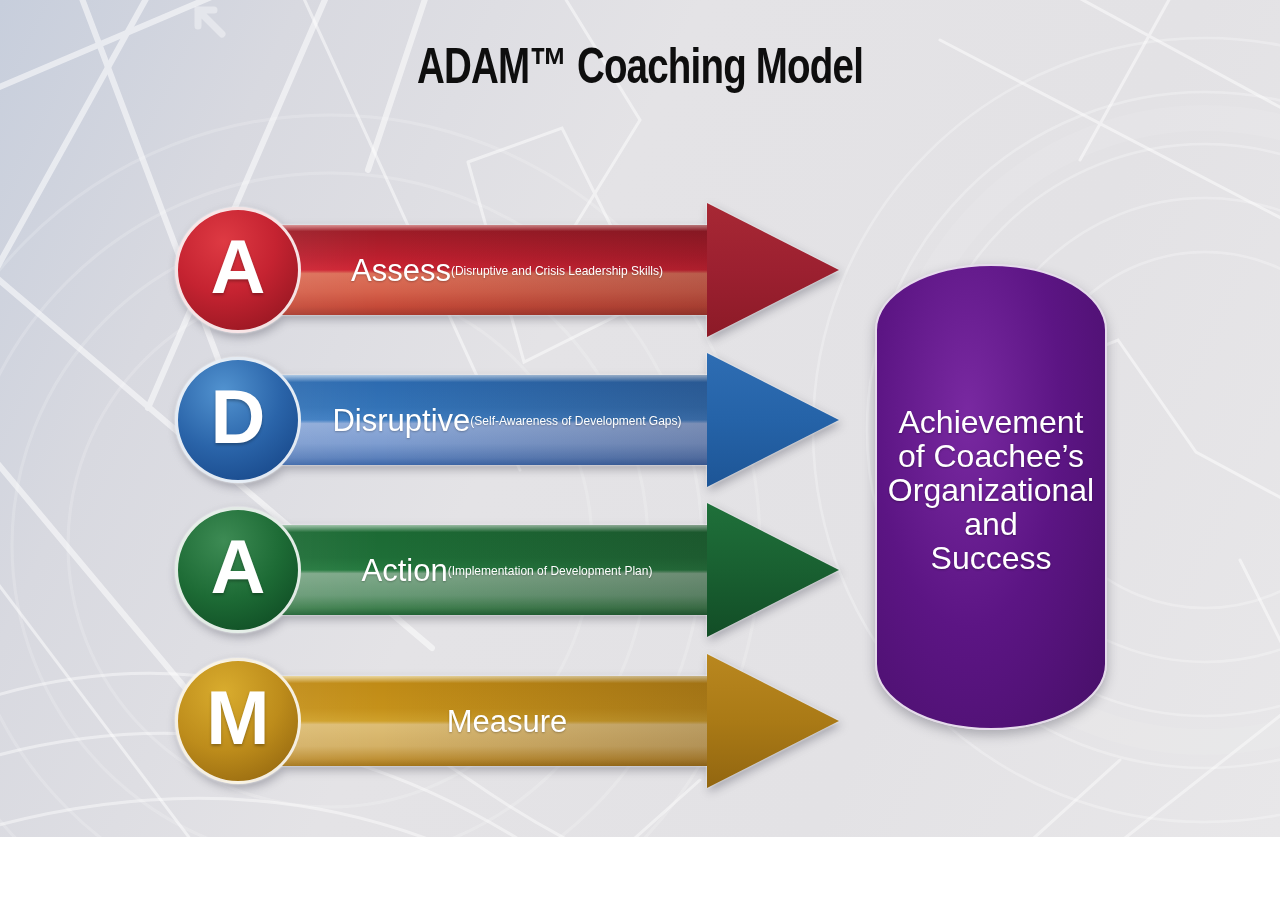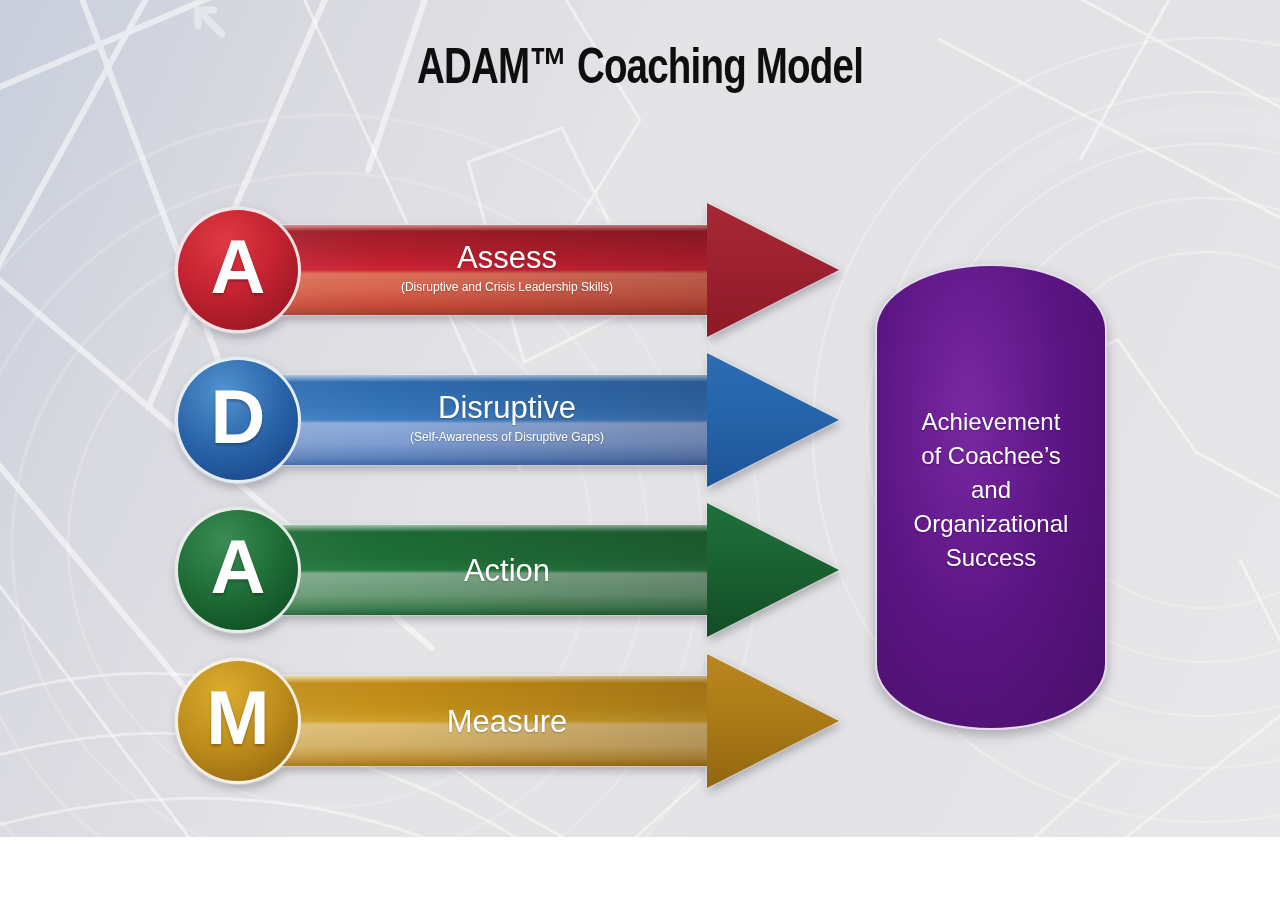--- a/index.html
+++ b/index.html
@@ -49,21 +49,21 @@
     display: flex; align-items: center; justify-content: center;
     z-index: 3;
   }
   .badge-letter {
     color: #ffffff; font-size: 76px; font-weight: 700; line-height: 1;
     text-shadow: 0 2px 3px rgba(0,0,0,0.28);
     padding-bottom: 6px;
   }
   .labels {
     position: absolute; left: 64px; top: 22px; width: 536px; height: 90px;
-    display: flex; flex-direction: column; align-items: center; justify-content: center;
+    display: flex; flex-direction: row; align-items: center; justify-content: center;
     z-index: 2; color: #ffffff;
   }
   .label-main {
     font-size: 31px; line-height: 33px;
     text-shadow: 0 1px 2px rgba(0,0,0,0.25);
   }
   .label-sub {
     font-size: 12px; line-height: 24px; margin-top: 1px;
     text-shadow: 0 1px 2px rgba(0,0,0,0.25);
   }
@@ -97,21 +97,21 @@
   .cylinder {
     position: absolute; left: 875px; top: 264px; width: 232px; height: 466px;
     border-radius: 116px / 66px;
     border: 2px solid rgba(255,255,255,0.85);
     background: radial-gradient(ellipse at 40% 32%, #7929a1 0%, #5c1584 48%, #470f68 100%);
     box-shadow: 0 5px 12px rgba(60,60,75,0.35);
     display: flex; align-items: center; justify-content: center;
   }
   .cyl-text {
     color: #ffffff; text-align: center;
-    font-size: 24px; line-height: 34px;
+    font-size: 32px; line-height: 34px;
     text-shadow: 0 1px 2px rgba(0,0,0,0.3);
     margin-top: -14px;
   }
 </style>
 </head>
 <body>
 
 <div class="canvas">
 
   <svg class="bg-svg" viewBox="0 0 1280 905">
@@ -185,49 +185,50 @@
   </div>
 
   <div class="row row-2 blue">
     <div class="arrow-body"></div>
     <div class="arrow-head"></div>
     <div class="badge">
       <span class="badge-letter">D</span>
     </div>
     <div class="labels">
       <div class="label-main">Disruptive</div>
-      <div class="label-sub">(Self-Awareness of Disruptive Gaps)</div>
+      <div class="label-sub">(Self-Awareness of Development Gaps)</div>
     </div>
   </div>
 
   <div class="row row-3 green">
     <div class="arrow-body"></div>
     <div class="arrow-head"></div>
     <div class="badge">
       <span class="badge-letter">A</span>
     </div>
     <div class="labels">
       <div class="label-main">Action</div>
+      <div class="label-sub">(Implementation of Development Plan)</div>
     </div>
   </div>
 
   <div class="row row-4 gold">
     <div class="arrow-body"></div>
     <div class="arrow-head"></div>
     <div class="badge">
       <span class="badge-letter">M</span>
     </div>
     <div class="labels">
       <div class="label-main">Measure</div>
     </div>
   </div>
 
   <div class="cylinder">
     <div class="cyl-text">
       <div>Achievement</div>
       <div>of Coachee’s</div>
+      <div>Organizational</div>
       <div>and</div>
-      <div>Organizational</div>
       <div>Success</div>
     </div>
   </div>
 
 </div>
 
 </body></html>

